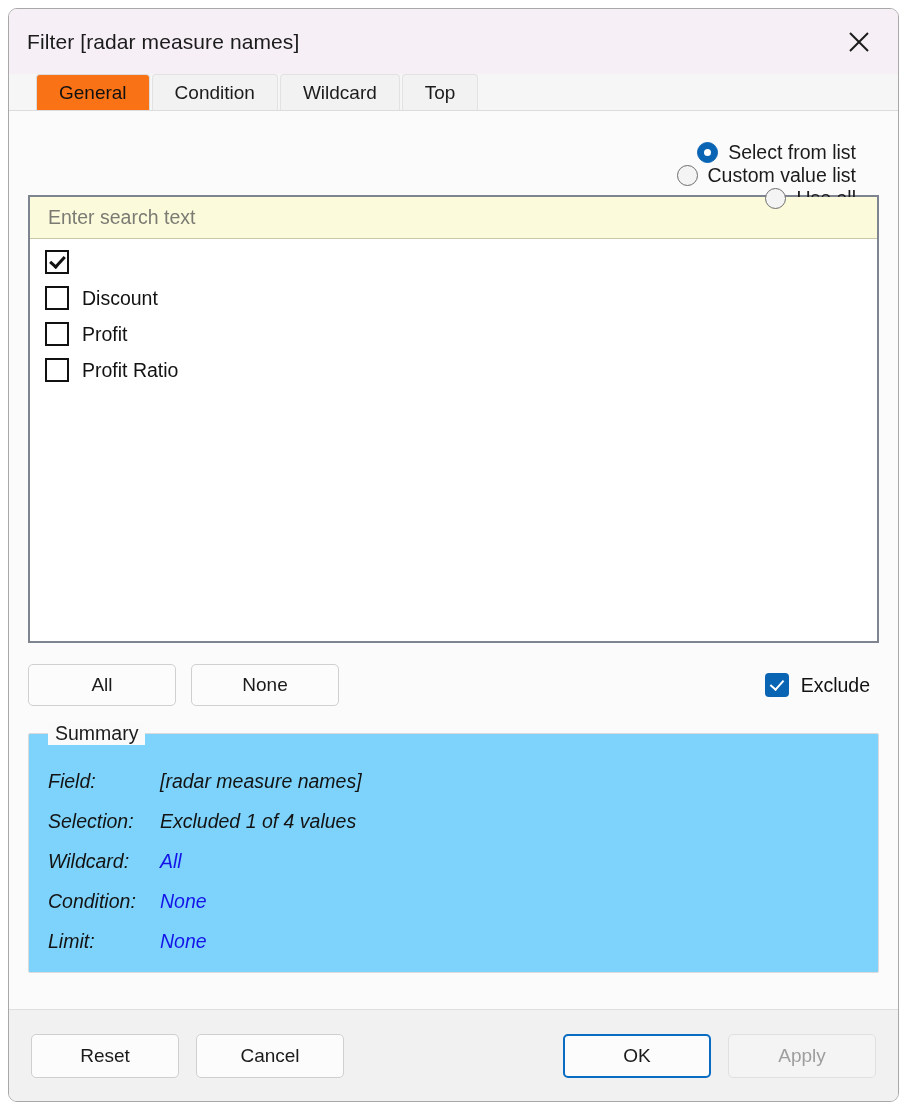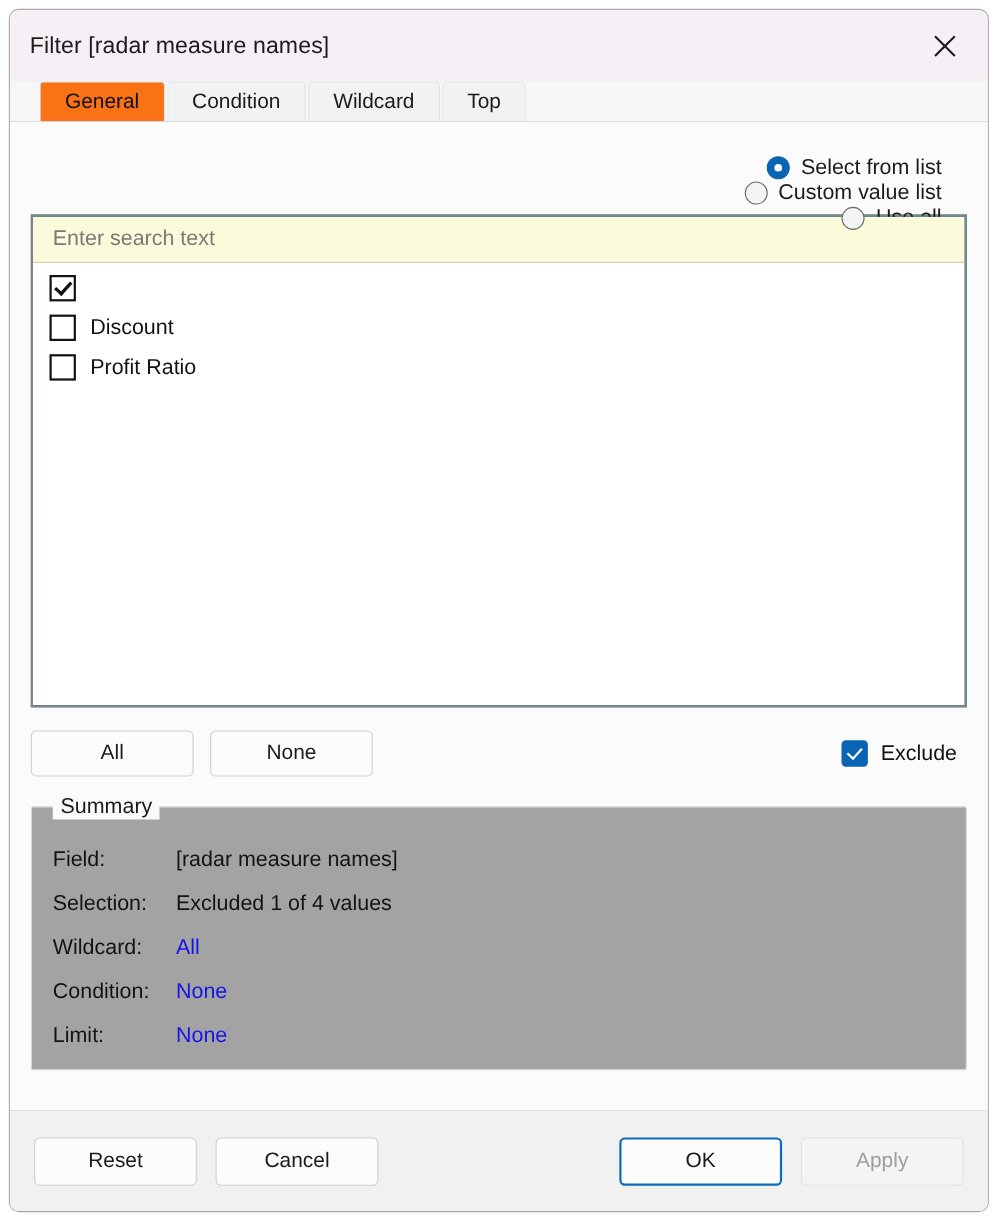--- a/index.html
+++ b/index.html
@@ -284,40 +284,41 @@
     color: #121212;
   }
 
   
   #summary {
     margin-top: 27px;
     border: 1px solid #dadada;
     border-radius: 2px;
     padding: 0 0 20px 0;
     position: relative;
-    background: #a3a3a3;
+    background: #7dd3fc;
     height: 240px;
     box-sizing: border-box;
   }
   #summary-legend {
     position: absolute;
     top: -12px;
     left: 19px;
     background: #fafafa;
     padding: 0 7px;
     font-size: 19.5px;
     color: #1b1b1b;
   }
   #summary-rows {
     padding: 36px 0 0 19px;
   }
   .sum-row {
     display: flex;
     align-items: baseline;
     height: 40px;
+    font-style: italic;
   }
   .sum-key {
     width: 112px;
     font-size: 19.5px;
     color: #131313;
     flex-shrink: 0;
   }
   .sum-val {
     font-size: 19.5px;
     color: #131313;
@@ -426,20 +427,24 @@
         <div class="value-row">
           <span class="vcheck checked"></span>
           <span class="value-label"></span>
         </div>
         <div class="value-row">
           <span class="vcheck"></span>
           <span class="value-label">Discount</span>
         </div>
         <div class="value-row">
           <span class="vcheck"></span>
+          <span class="value-label">Profit</span>
+        </div>
+        <div class="value-row">
+          <span class="vcheck"></span>
           <span class="value-label">Profit Ratio</span>
         </div>
       </div>
     </div>
 
     <div id="allnone-row">
       <div class="sm-btn" id="all-btn">All</div>
       <div class="sm-btn" id="none-btn">None</div>
       <div id="exclude-wrap">
         <span id="exclude-box"></span>

